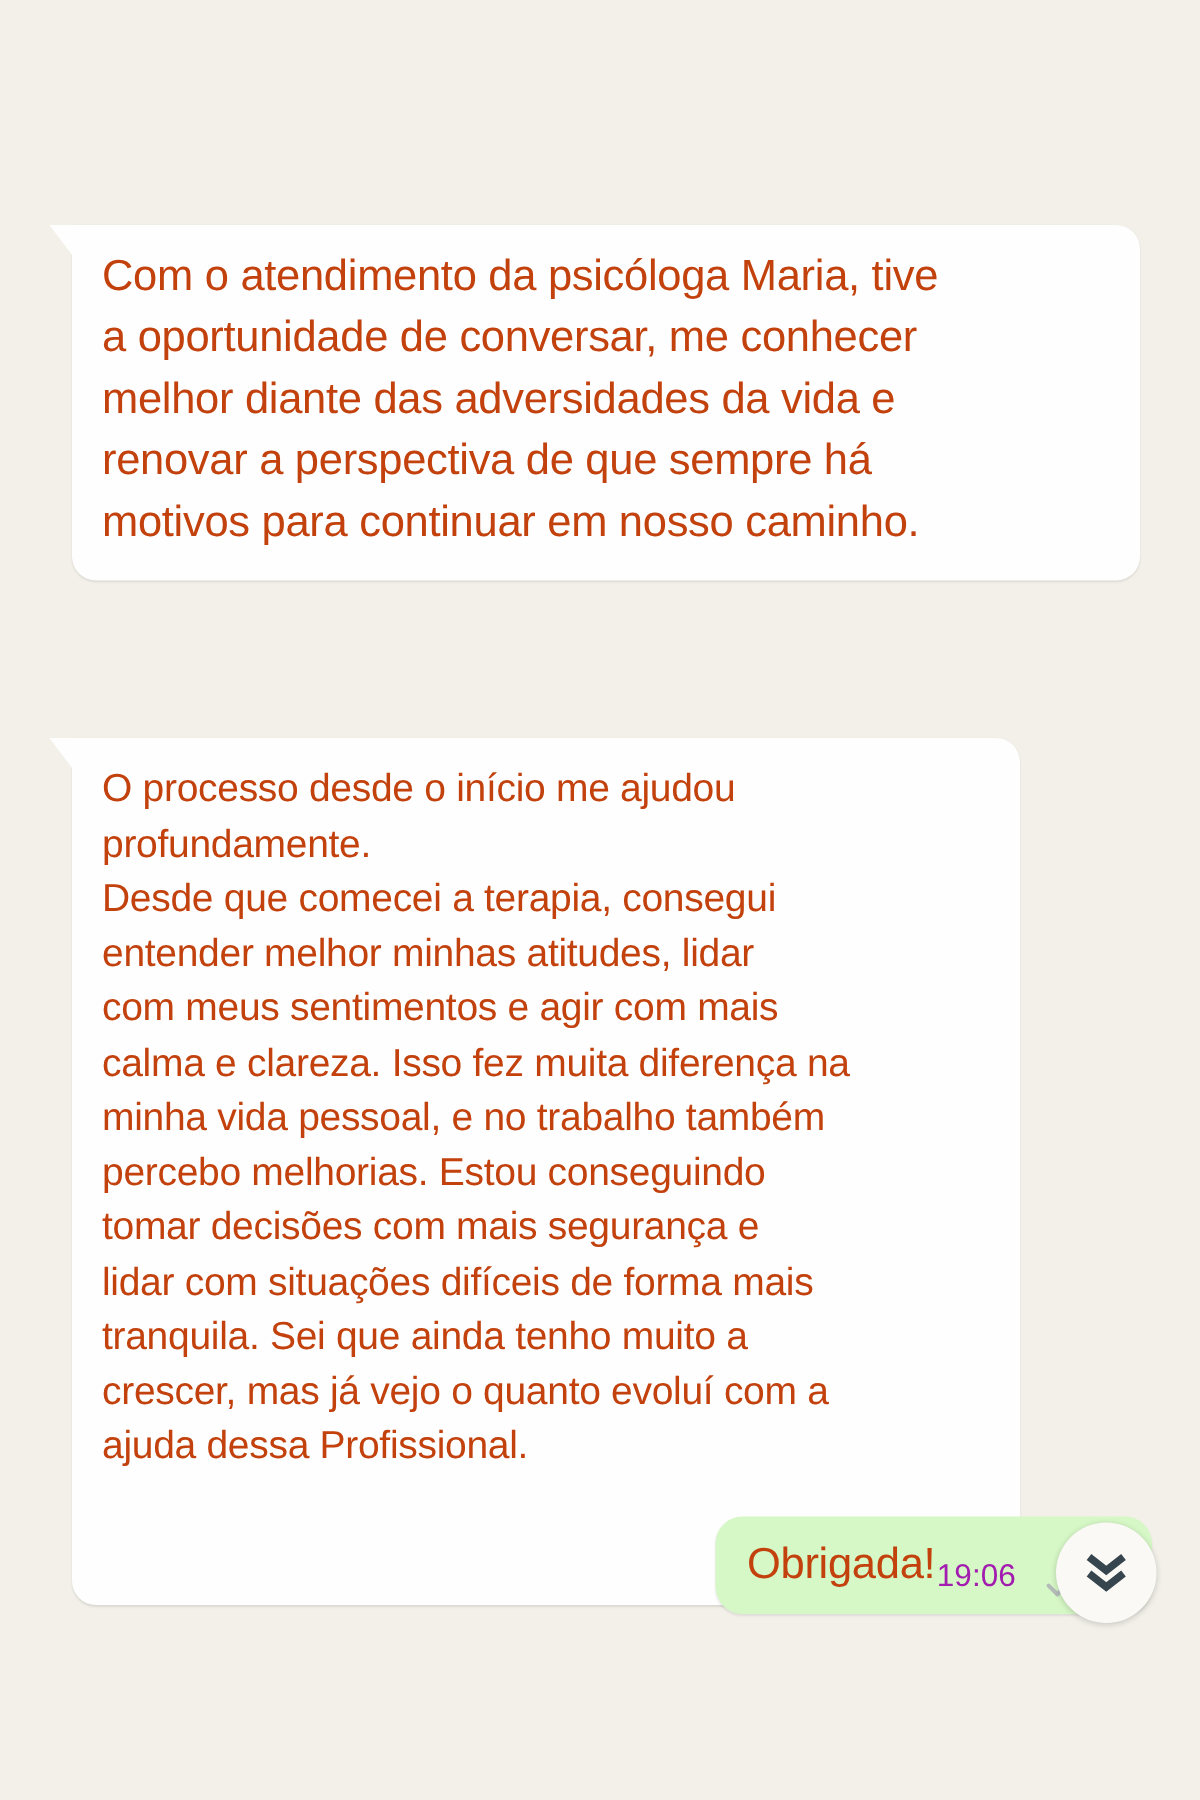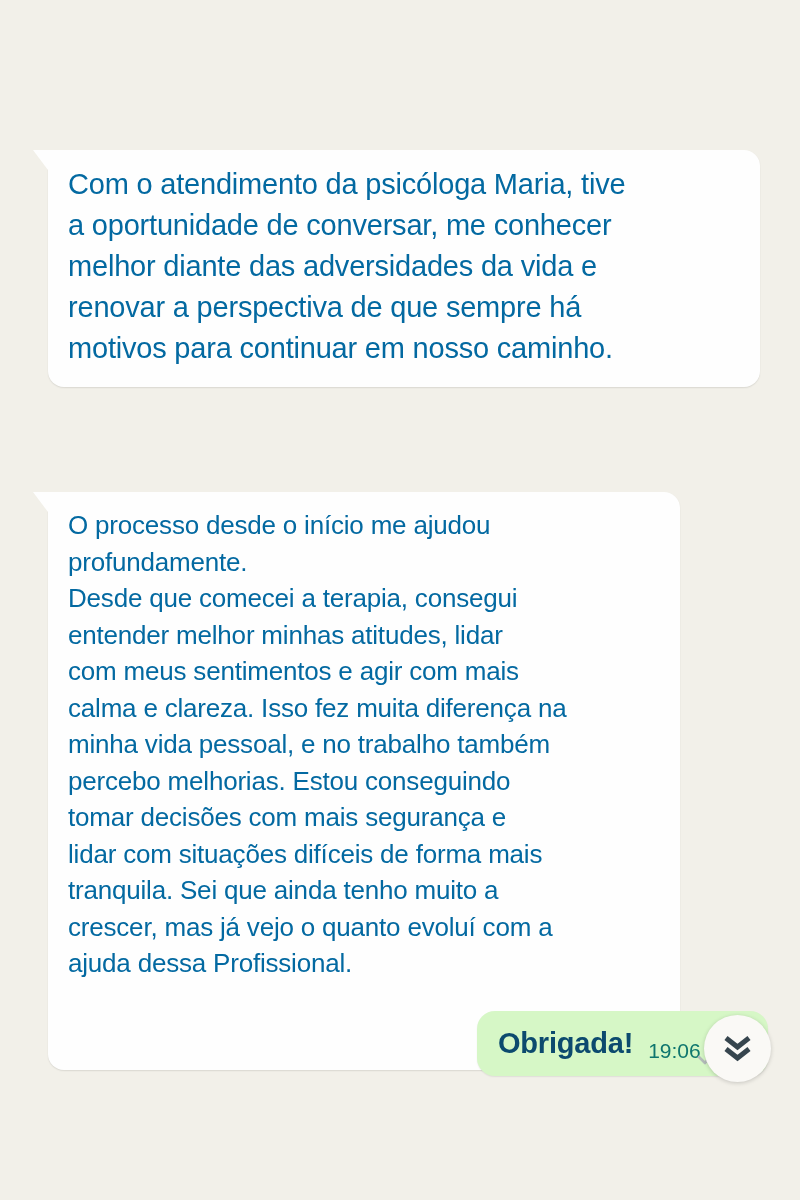--- a/index.html
+++ b/index.html
@@ -25,21 +25,21 @@
     position: absolute;
     left: -15px;
     top: 0;
     width: 15px;
     height: 20px;
     background: #fefefe;
     clip-path: polygon(0 0, 100% 0, 100% 100%);
   }
   .msg-text {
     white-space: pre-line;
-    color: #0369a1;
+    color: #c2410c;
     letter-spacing: -0.2px;
   }
   .bubble-a {
     left: 48px;
     top: 150px;
     width: 712px;
     height: 237px;
     padding: 14px 20px;
   }
   .bubble-a .msg-text {
@@ -71,29 +71,28 @@
     width: 291px;
     height: 65px;
     background: #d6f7c6;
     border-radius: 18px;
     box-shadow: 0 1px 1.5px rgba(0,0,0,0.08);
     display: flex;
     align-items: center;
   }
   .out-text {
     font-size: 29px;
-    color: #0c4a6e;
+    color: #c2410c;
     margin-left: 21px;
     letter-spacing: -0.2px;
-    font-weight: bold;
   }
   .time-out {
     font-size: 21px;
-    color: #0f766e;
-    margin-left: 15px;
+    color: #a21caf;
+    margin-left: 1px;
     margin-top: 14px;
   }
   .check-icon {
     position: absolute;
     left: 220px;
     top: 36px;
   }
   .fab {
     position: absolute;
     left: 704px;

